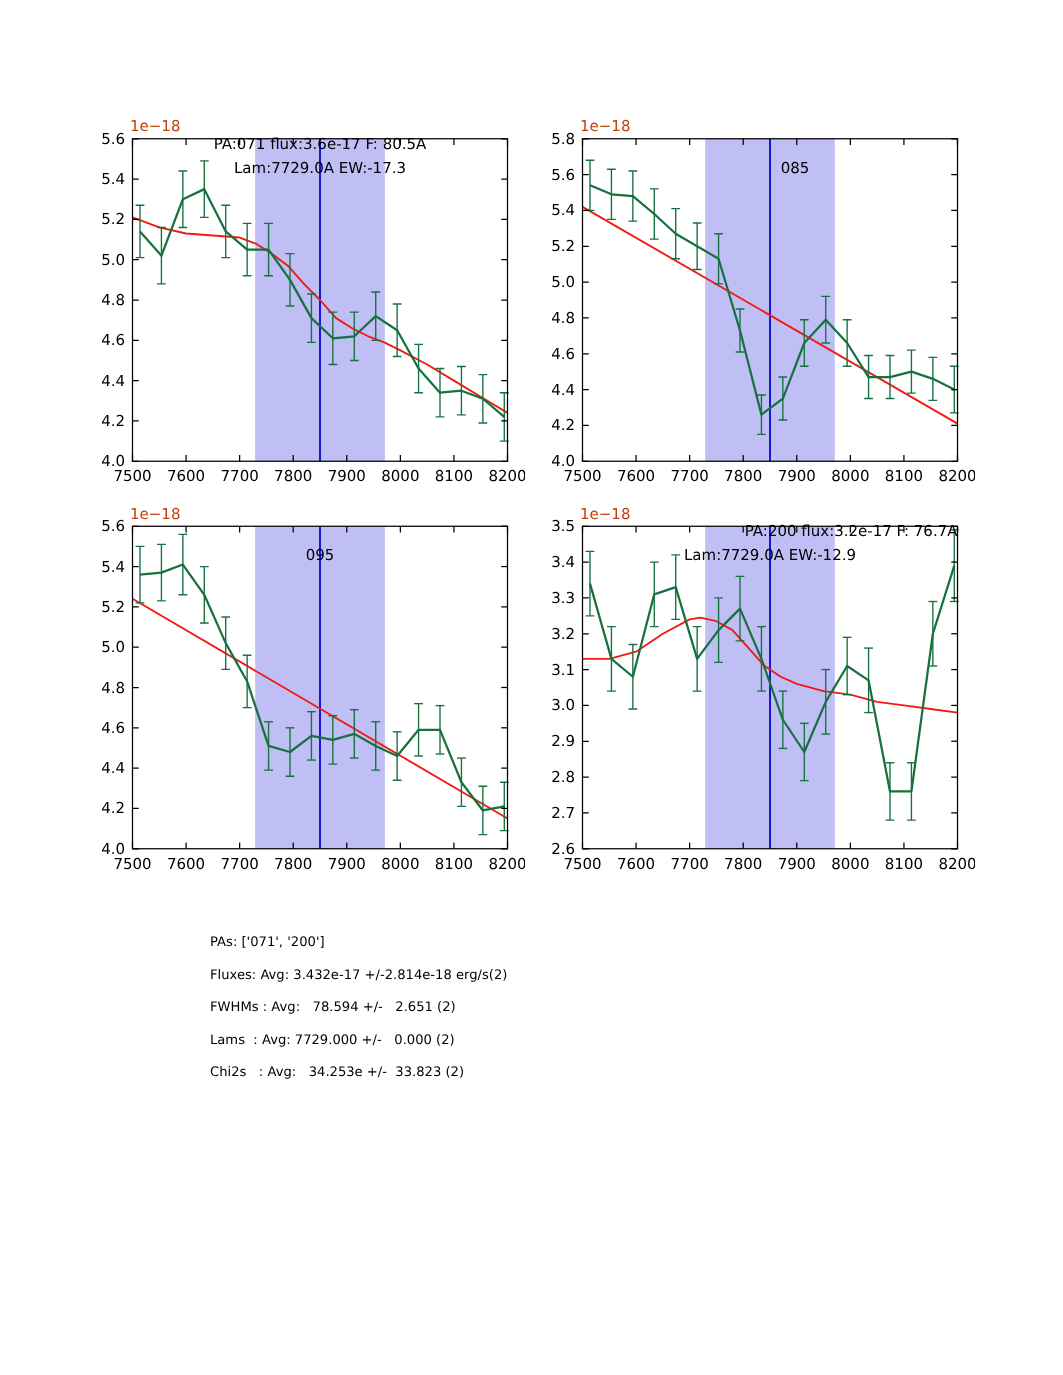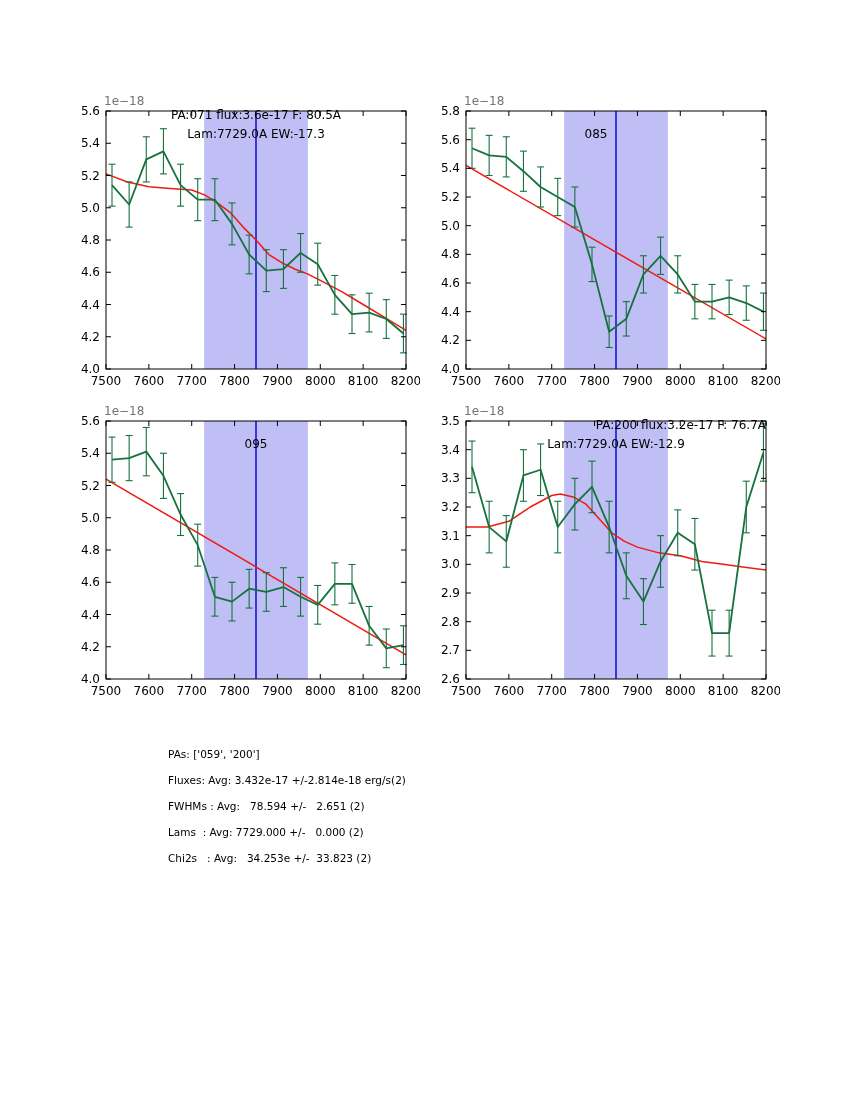--- a/index.html
+++ b/index.html
@@ -1,21 +1,21 @@
 <!DOCTYPE html>
 <html><head>
 <meta charset="utf-8">
 <style>
   html,body{margin:0;padding:0;background:#ffffff;}
   #figure{position:relative;width:850px;height:1100px;background:#ffffff;
           font-family:"DejaVu Sans","Liberation Sans",sans-serif;color:#000;overflow:hidden;}
   .subplot{position:absolute;width:370px;height:340px;}
   svg text{font-family:"DejaVu Sans","Liberation Sans",sans-serif;font-size:12px;fill:#000;}
   .title-line{position:absolute;width:300px;text-align:center;font-size:12px;line-height:15px;color:#000;margin-top:33px;}
-  .offset-label{position:absolute;font-size:12px;line-height:12px;color:#737373;}
+  .offset-label{position:absolute;font-size:12px;line-height:12px;color:#c2410c;}
   #stats{position:absolute;left:168px;top:741px;font-size:10.5px;color:#000;}
   .stats-line{white-space:pre;height:26px;line-height:26px;}
 </style>
 </head>
 <body>
 
 <div id="figure">
 
   <svg class="subplot" style="left:50px;top:59px;" width="370" height="340">
       <rect x="154.14285714285714" y="52" width="103.7142857142857" height="258" fill="#bfbff5"></rect>
@@ -491,31 +491,31 @@
         <text x="50" y="170.66666666666663" text-anchor="end">3.1</text>
         <text x="50" y="141.99999999999994" text-anchor="end">3.2</text>
         <text x="50" y="113.33333333333339" text-anchor="end">3.3</text>
         <text x="50" y="84.66666666666669" text-anchor="end">3.4</text>
         <text x="50" y="56" text-anchor="end">3.5</text>
       </g>
     </svg>
 
   <div class="title-line" style="left:106px;top:75px;">PA:071 flux:3.6e-17 F: 80.5A</div>
   <div class="title-line" style="left:106px;top:94px;">Lam:7729.0A EW:-17.3</div>
-  <div class="title-line" style="left:446px;top:94px;">085</div>
+  <div class="title-line" style="left:486px;top:94px;">085</div>
   <div class="title-line" style="left:106px;top:404px;">095</div>
   <div class="title-line" style="left:466px;top:385px;text-align:right;">PA:200 flux:3.2e-17 F: 76.7A</div>
   <div class="title-line" style="left:466px;top:404px;">Lam:7729.0A EW:-12.9</div>
 
   <div class="offset-label" style="left:104px;top:95px;">1e−18</div>
   <div class="offset-label" style="left:464px;top:95px;">1e−18</div>
   <div class="offset-label" style="left:104px;top:405px;">1e−18</div>
   <div class="offset-label" style="left:464px;top:405px;">1e−18</div>
 
   <div id="stats">
-    <div class="stats-line">PAs: ['059', '200']</div>
+    <div class="stats-line">PAs: ['071', '200']</div>
     <div class="stats-line">Fluxes: Avg: 3.432e-17 +/-2.814e-18 erg/s(2)</div>
     <div class="stats-line">FWHMs : Avg:   78.594 +/-   2.651 (2)</div>
     <div class="stats-line">Lams  : Avg: 7729.000 +/-   0.000 (2)</div>
     <div class="stats-line">Chi2s   : Avg:   34.253e +/-  33.823 (2)</div>
   </div>
 
 </div>
 
 </body></html>

